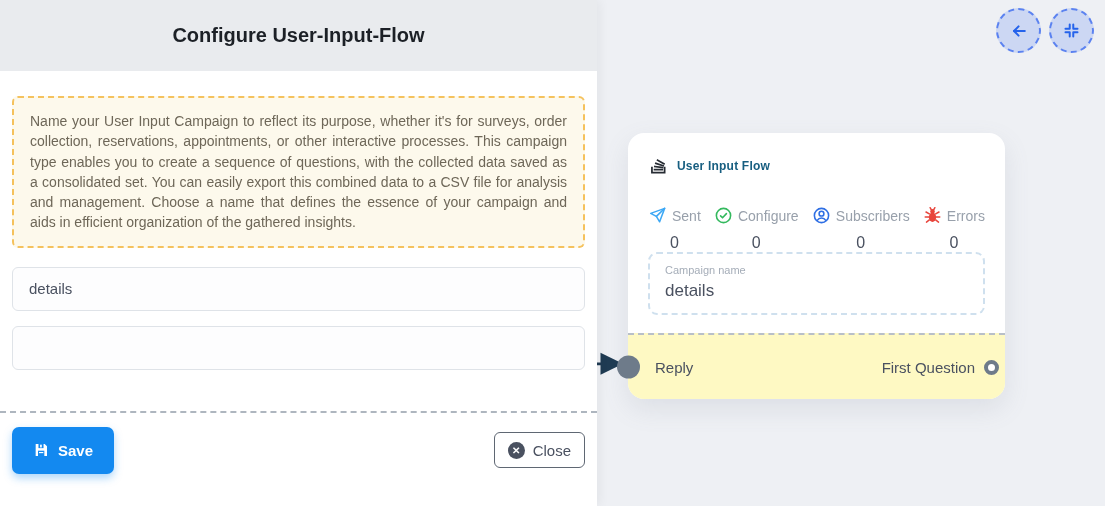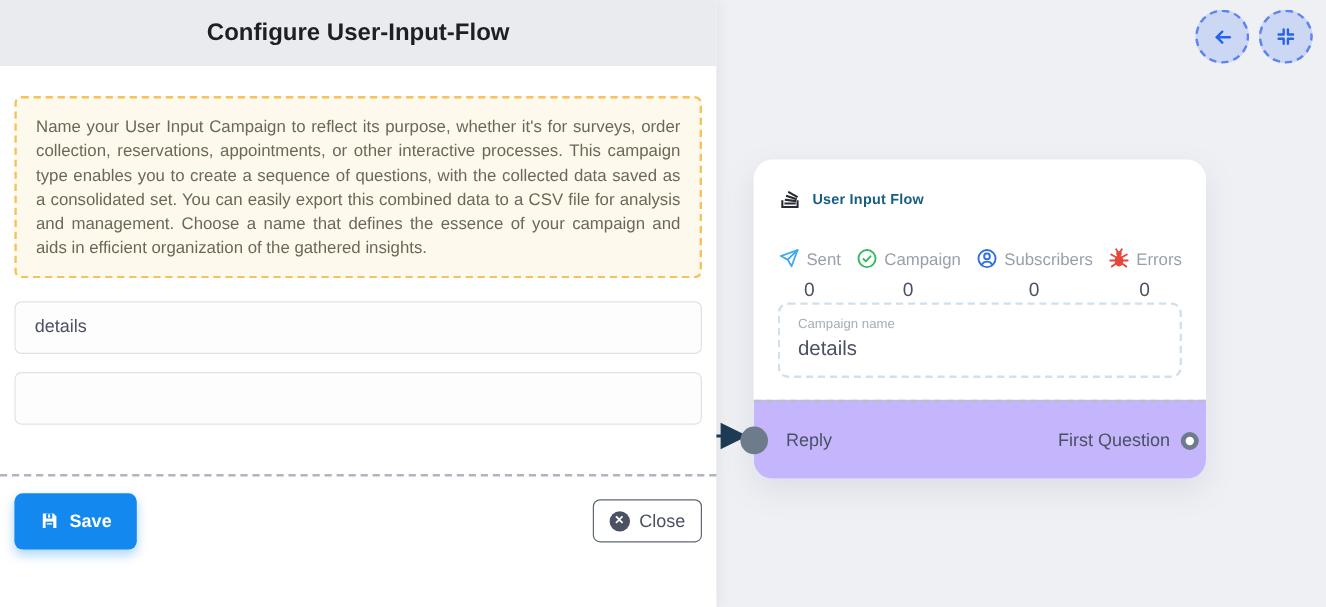--- a/index.html
+++ b/index.html
@@ -29,21 +29,21 @@
   .stats { display:flex; justify-content:space-between; align-items:flex-start; }
   .stat { display:flex; flex-direction:column; align-items:center; }
   .stat-top { display:flex; align-items:center; gap:5px; font-size:14px; color:#98a0ab; }
   .stat-value { margin-top:9px; font-size:16px; color:#4a5160; }
 
   .campaign-box { border:2px dashed #cfe0ee; border-radius:9px; padding:10px 15px 12px; }
   .cb-label { font-size:11px; font-weight:normal; color:#a5adb8; margin-bottom:5px; }
   .cb-value { font-size:17px; color:#4a5160; }
 
   .node-footer {
-    position:relative; height:66px; background:#c4b5fd;
+    position:relative; height:66px; background:#fef9c3;
     border-top:2px dashed #b8bfc8; border-radius:0 0 16px 16px;
     display:flex; align-items:center; justify-content:space-between;
     padding:0 8px 0 27px;
   }
   .reply-label { font-size:15px; color:#4a5160; }
   .fq-group { display:flex; align-items:center; gap:9px; }
   .fq-label { font-size:15px; color:#4a5160; }
   .handle-left {
     position:absolute; left:-11px; top:50%; transform:translateY(-50%);
     width:23px; height:23px; border-radius:50%; background:#6e7b8a; cursor:pointer;
@@ -53,21 +53,21 @@
     width:15px; height:15px; border:4px solid #6e7b8a; border-radius:50%;
     background:#fff; cursor:pointer; margin-right:-2px;
   }
 
   
   .panel {
     position:absolute; left:0; top:0; width:597px; height:506px;
     background:#ffffff; box-shadow:3px 0 10px rgba(0,0,0,.05);
   }
   .panel-header {
-    height:55px; background:#e9ebee; display:flex; align-items:center; justify-content:center;
+    height:71px; background:#e9ebee; display:flex; align-items:center; justify-content:center;
   }
   .panel-title { font-size:20px; font-weight:bold; color:#1c2026; }
   .panel-body { padding:25px 12px 0; }
 
   .info-box {
     border:2px dashed #f5c25d; background:#fdf9ec; border-radius:6px;
     padding:13px 16px; font-size:14px; line-height:1.45; color:#6e6758;
     text-align:justify; margin-bottom:19px;
   }
   .field-label { display:block; font-size:15px; color:#3c4250; margin-bottom:8px; }
@@ -152,21 +152,21 @@
           </div>
 
           <div class="stat">
             <div class="stat-top">
               <span style="display:flex">
                 <svg width="19" height="19" viewBox="0 0 24 24" fill="none" stroke="#34b95e" stroke-width="2" stroke-linecap="round" stroke-linejoin="round">
                   <circle cx="12" cy="12" r="9"></circle>
                     <path d="m8.3 12.4 2.5 2.5 4.9-5.3"></path>
                 </svg>
               </span>
-              <span>Campaign</span>
+              <span>Configure</span>
             </div>
             <div class="stat-value">0</div>
           </div>
 
           <div class="stat">
             <div class="stat-top">
               <span style="display:flex">
                 <svg width="19" height="19" viewBox="0 0 24 24" fill="none" stroke="#2f6fe4" stroke-width="2" stroke-linecap="round" stroke-linejoin="round">
                   <circle cx="12" cy="12" r="9"></circle>
                     <circle cx="12" cy="9.7" r="3"></circle>

